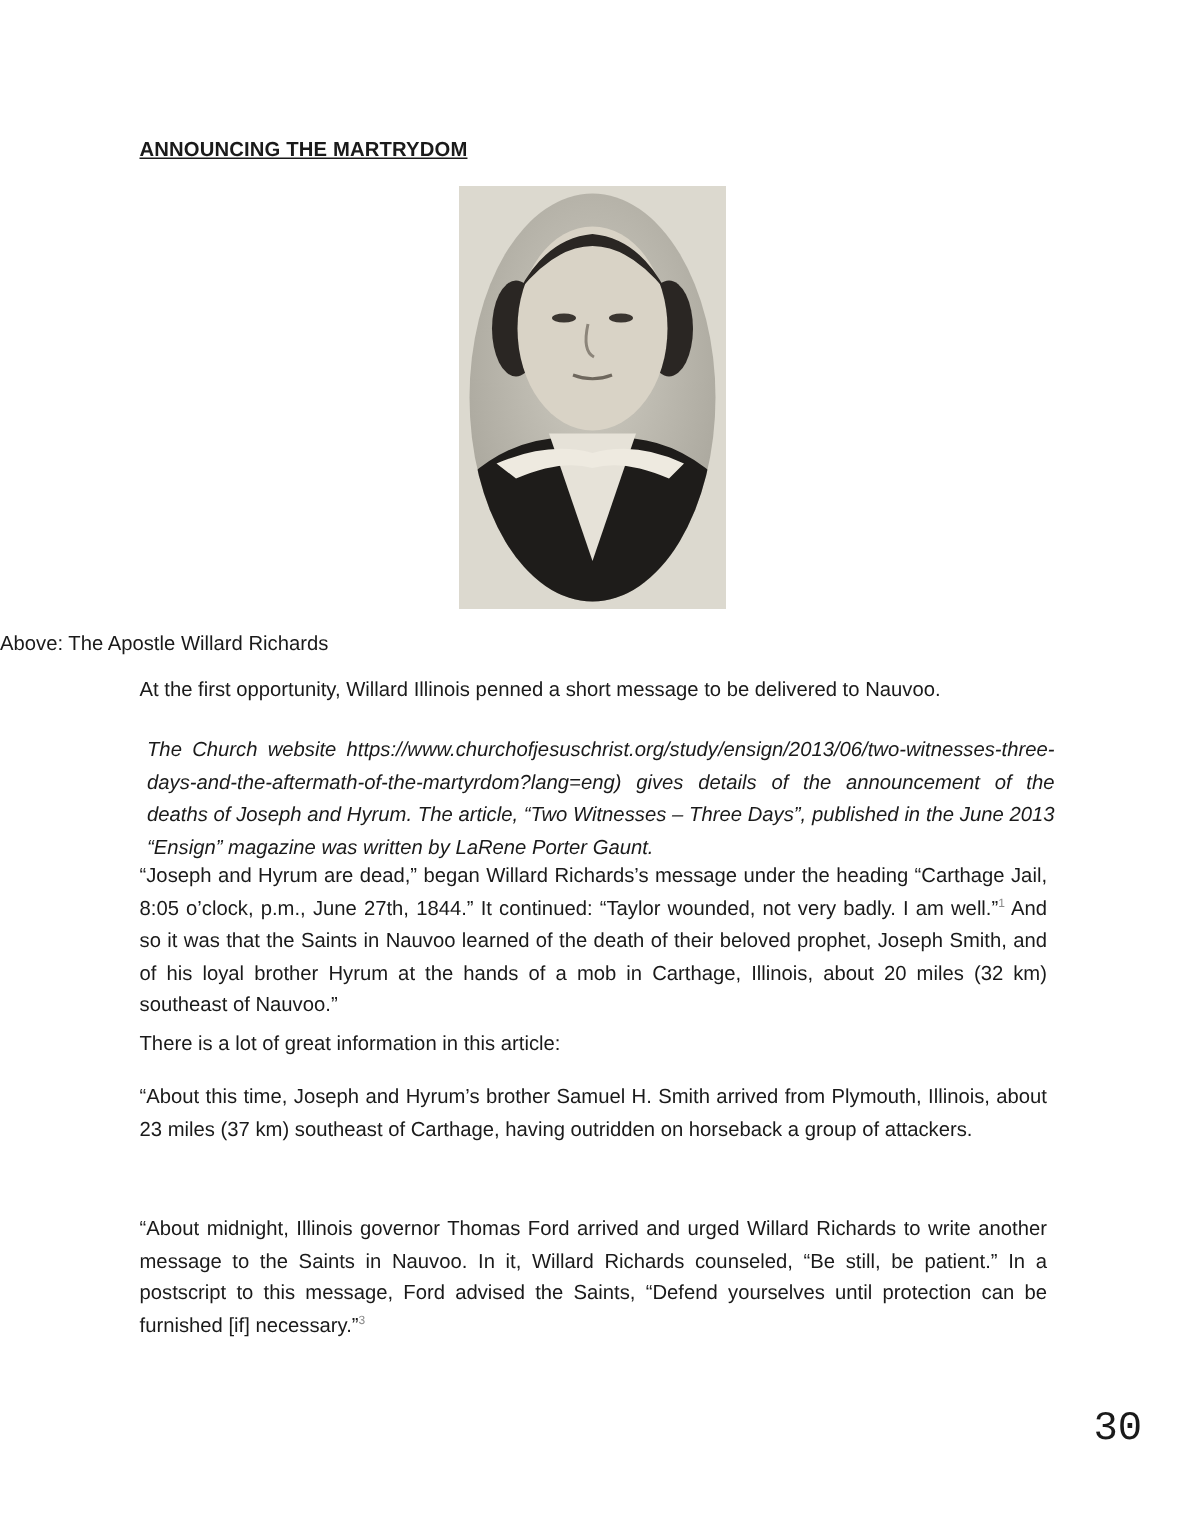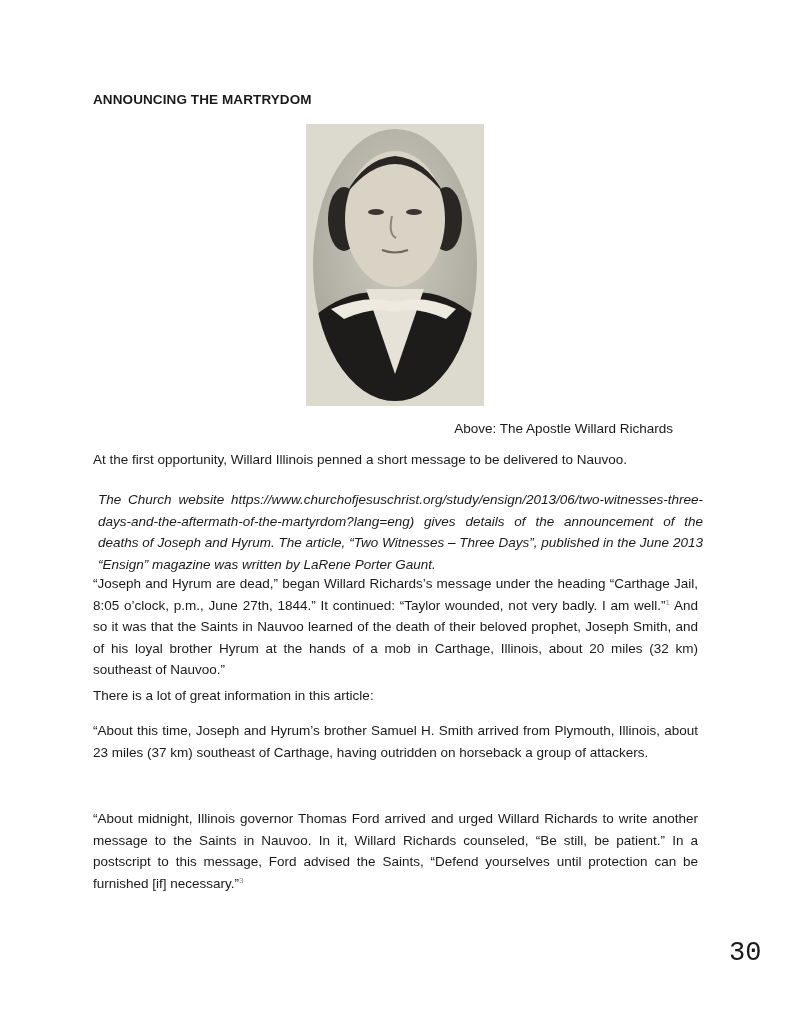--- a/index.html
+++ b/index.html
@@ -1,23 +1,23 @@
 <!DOCTYPE html>
 <html><head>
 <meta charset="utf-8">
 <style>
   html, body { margin:0; padding:0; background:#ffffff; }
   body { width:791px; height:1023px; position:relative; overflow:hidden;
          font-family:"Liberation Sans", sans-serif; color:#1a1a1a; }
   .heading { position:absolute; left:93px; top:92px; font-weight:bold; font-size:13.5px;
-             letter-spacing:0.1px; }
+             text-decoration:underline; letter-spacing:0.1px; }
   .portrait { position:absolute; left:306px; top:124px; width:178px; height:282px;
               background:#d8d5cb; overflow:hidden; }
   .portrait svg { width:100%; height:100%; display:block; }
-  .caption { position:absolute; left:0; width:673px; top:421px; text-align:right; font-size:13.5px; }
+  .caption { position:absolute; left:0; width:673px; top:421px; text-align:left; font-size:13.5px; }
   .para { position:absolute; left:93px; width:605px; font-size:13.5px; line-height:21.5px; text-align:justify; }
   .para b { font-weight:normal; }
   .fn { font-size:8px; vertical-align:super; color:#8a8a8a; line-height:0; }
   .pagenum { position:absolute; left:729px; top:938px; font-size:27px;font-family:Liberation Mono, monospace; }
 </style>
 </head>
 <body>
 
 <div>
   <div class="heading">ANNOUNCING THE MARTRYDOM</div>

